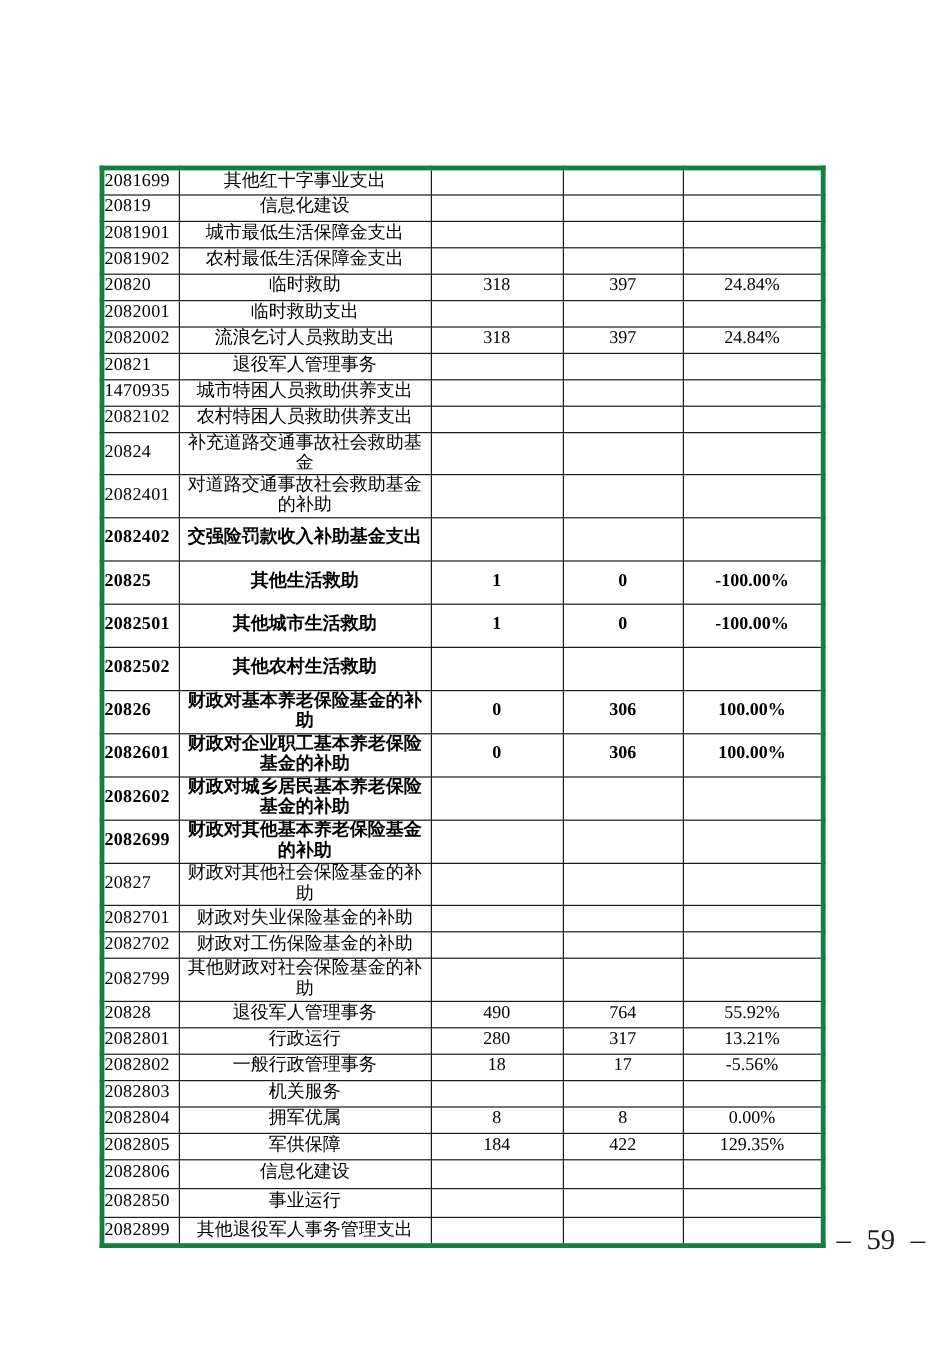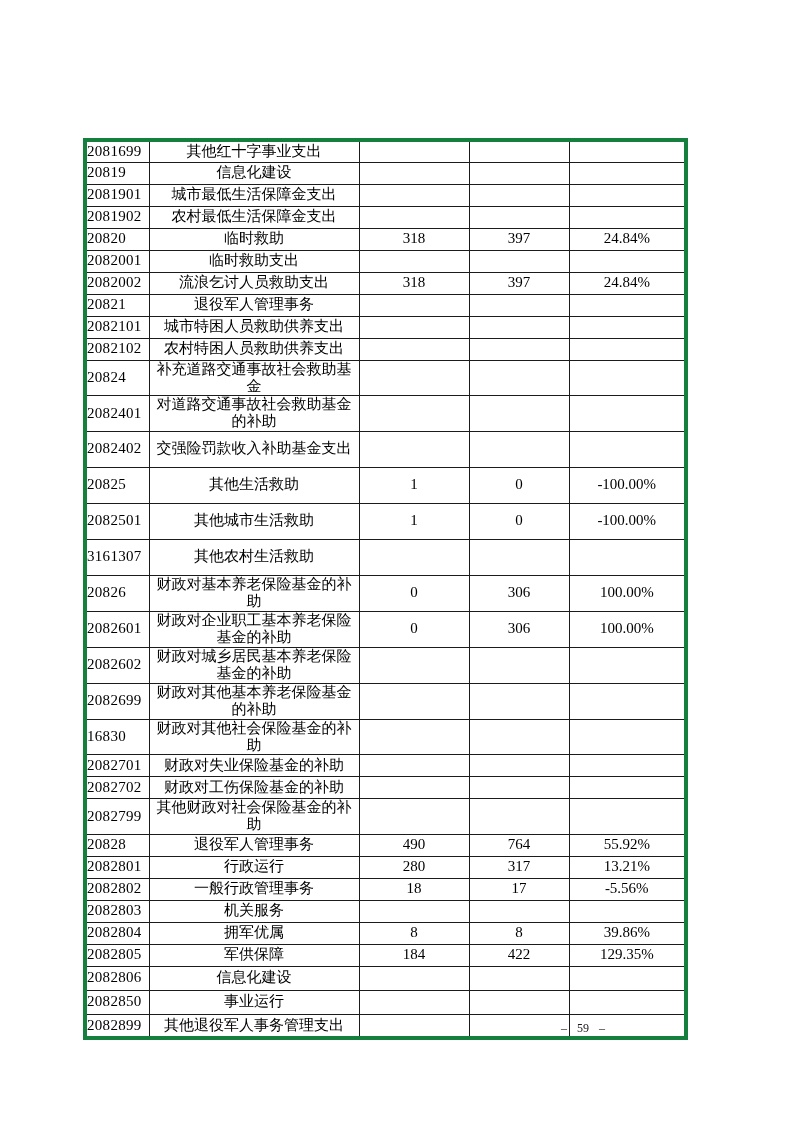--- a/index.html
+++ b/index.html
@@ -34,26 +34,26 @@
   td.code { text-align: left; padding-left: 4px; letter-spacing: 0.3px; }
   td.name {
     text-align: center; padding-left: 5px; padding-right: 1px;
     font-size: 14.5px;
     word-break: break-all;
   }
   td.num { text-align: center; }
   tr.h-s { height: 22px; }
   tr.h-m { height: 24px; }
   tr.h-t { height: 32px; margin-top: 33px; }
-  tr.h-l { height: 36px; }
+  tr.h-l { height: 36px; font-weight: bold; }
   .pageno {
     position: absolute;
     top: 1021px; left: 561px; width: 210px;
-    text-align: left;
-    font-size: 12px;
+    text-align: right;
+    font-size: 24px;
     word-spacing: 7px;
     color: #1a1a1a;
   }
 </style>
 </head>
 <body>
 
 <div class="page">
 
   <table class="budget">
@@ -115,21 +115,21 @@
     <td class="num">24.84%</td>
   </tr>
         <tr class="h-s">
     <td class="code">20821</td>
     <td class="name">退役军人管理事务</td>
     <td class="num"></td>
     <td class="num"></td>
     <td class="num"></td>
   </tr>
         <tr class="h-s">
-    <td class="code">2082101</td>
+    <td class="code">1470935</td>
     <td class="name">城市特困人员救助供养支出</td>
     <td class="num"></td>
     <td class="num"></td>
     <td class="num"></td>
   </tr>
         <tr class="h-s">
     <td class="code">2082102</td>
     <td class="name">农村特困人员救助供养支出</td>
     <td class="num"></td>
     <td class="num"></td>
@@ -164,21 +164,21 @@
     <td class="num">-100.00%</td>
   </tr>
         <tr class="h-l">
     <td class="code">2082501</td>
     <td class="name">其他城市生活救助</td>
     <td class="num">1</td>
     <td class="num">0</td>
     <td class="num">-100.00%</td>
   </tr>
         <tr class="h-l">
-    <td class="code">3161307</td>
+    <td class="code">2082502</td>
     <td class="name">其他农村生活救助</td>
     <td class="num"></td>
     <td class="num"></td>
     <td class="num"></td>
   </tr>
         <tr class="h-l">
     <td class="code">20826</td>
     <td class="name">财政对基本养老保险基金的补助</td>
     <td class="num">0</td>
     <td class="num">306</td>
@@ -199,21 +199,21 @@
     <td class="num"></td>
   </tr>
         <tr class="h-l">
     <td class="code">2082699</td>
     <td class="name">财政对其他基本养老保险基金的补助</td>
     <td class="num"></td>
     <td class="num"></td>
     <td class="num"></td>
   </tr>
         <tr class="h-s">
-    <td class="code">16830</td>
+    <td class="code">20827</td>
     <td class="name">财政对其他社会保险基金的补助</td>
     <td class="num"></td>
     <td class="num"></td>
     <td class="num"></td>
   </tr>
         <tr class="h-s">
     <td class="code">2082701</td>
     <td class="name">财政对失业保险基金的补助</td>
     <td class="num"></td>
     <td class="num"></td>
@@ -259,21 +259,21 @@
     <td class="name">机关服务</td>
     <td class="num"></td>
     <td class="num"></td>
     <td class="num"></td>
   </tr>
         <tr class="h-s">
     <td class="code">2082804</td>
     <td class="name">拥军优属</td>
     <td class="num">8</td>
     <td class="num">8</td>
-    <td class="num">39.86%</td>
+    <td class="num">0.00%</td>
   </tr>
         <tr class="h-s">
     <td class="code">2082805</td>
     <td class="name">军供保障</td>
     <td class="num">184</td>
     <td class="num">422</td>
     <td class="num">129.35%</td>
   </tr>
         <tr class="h-m">
     <td class="code">2082806</td>

